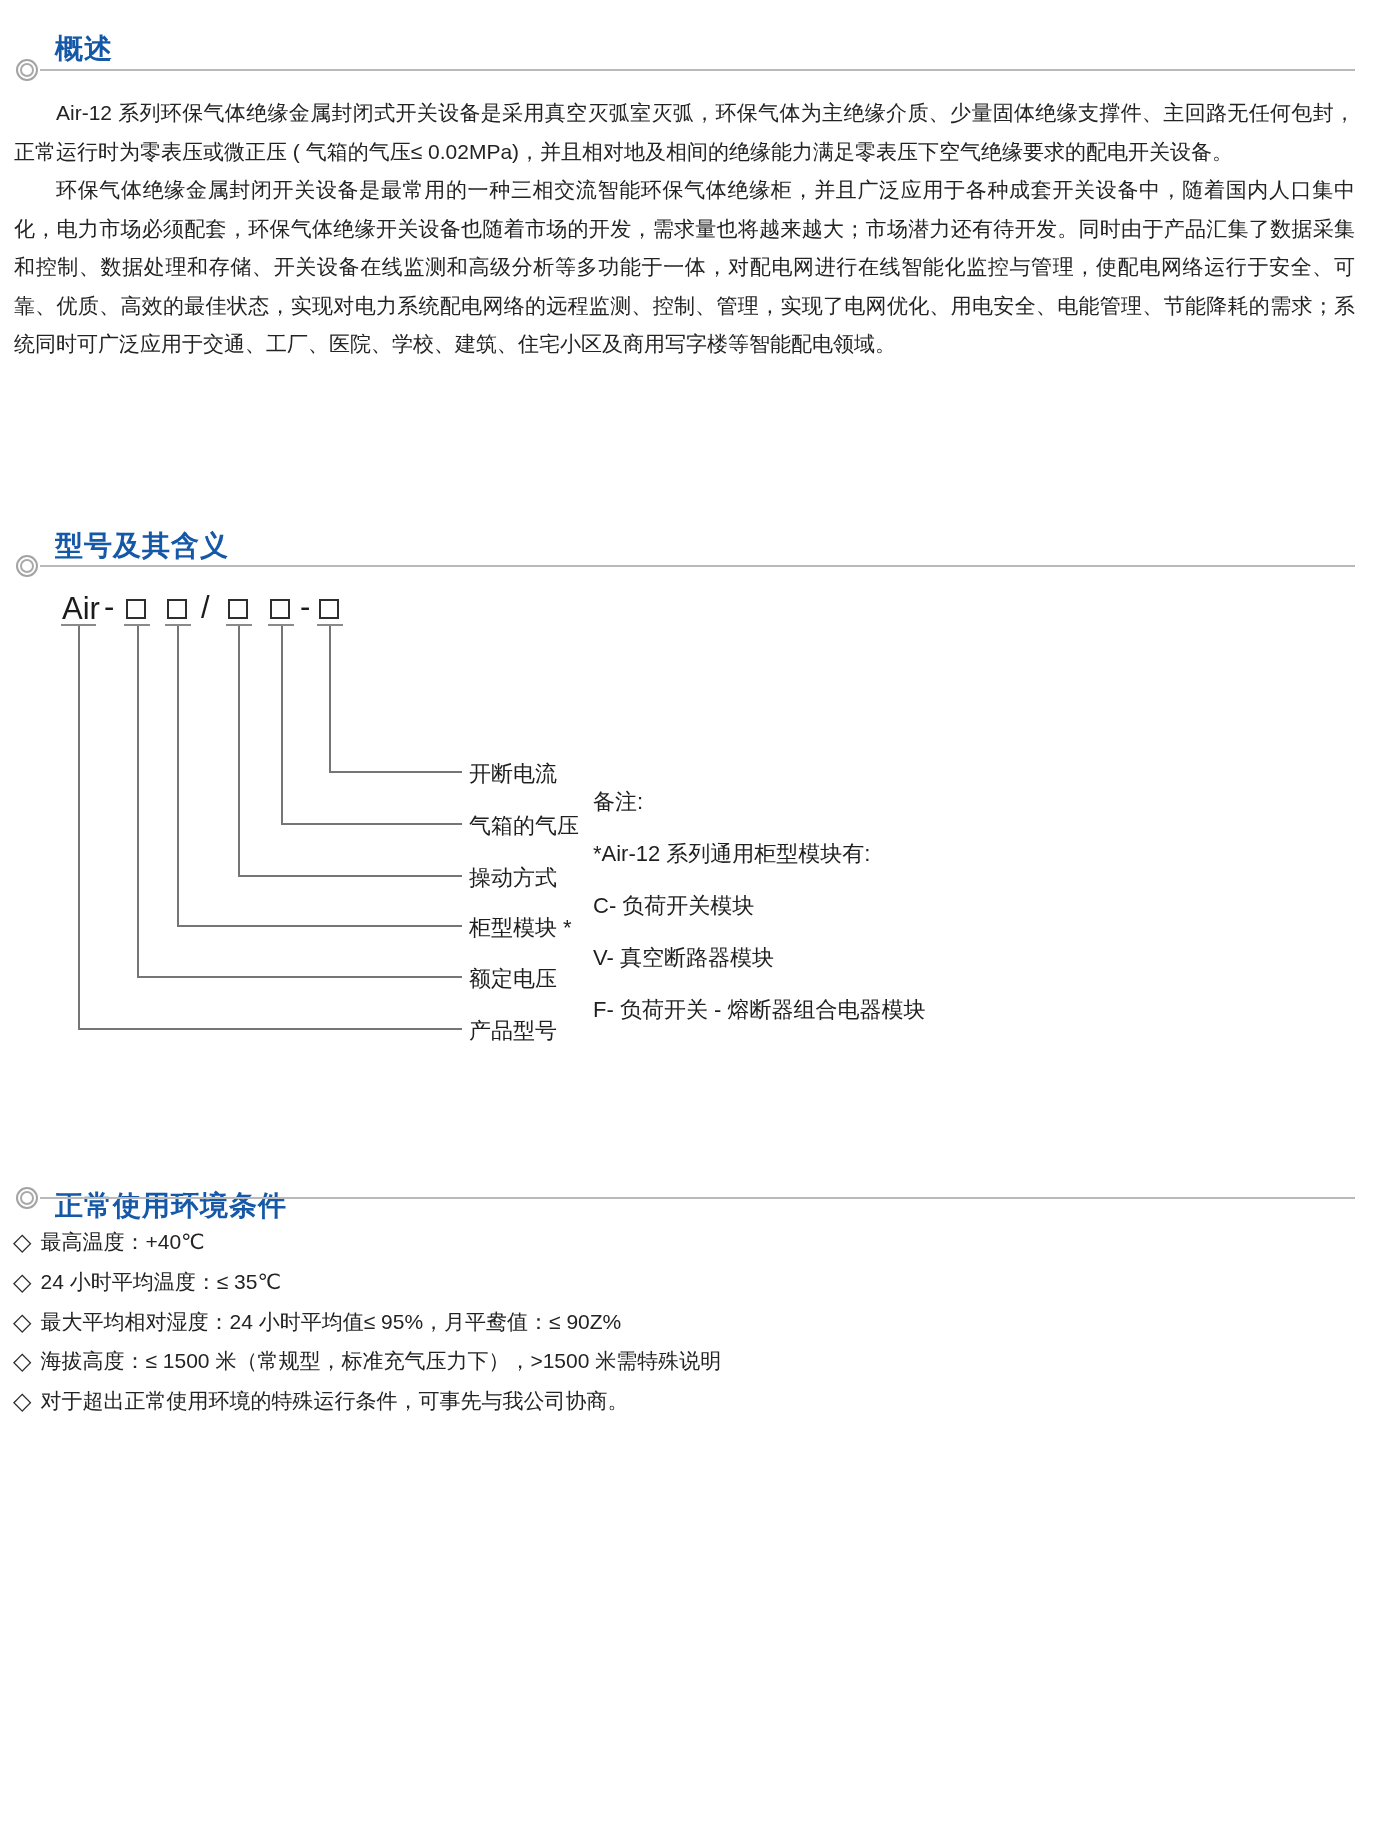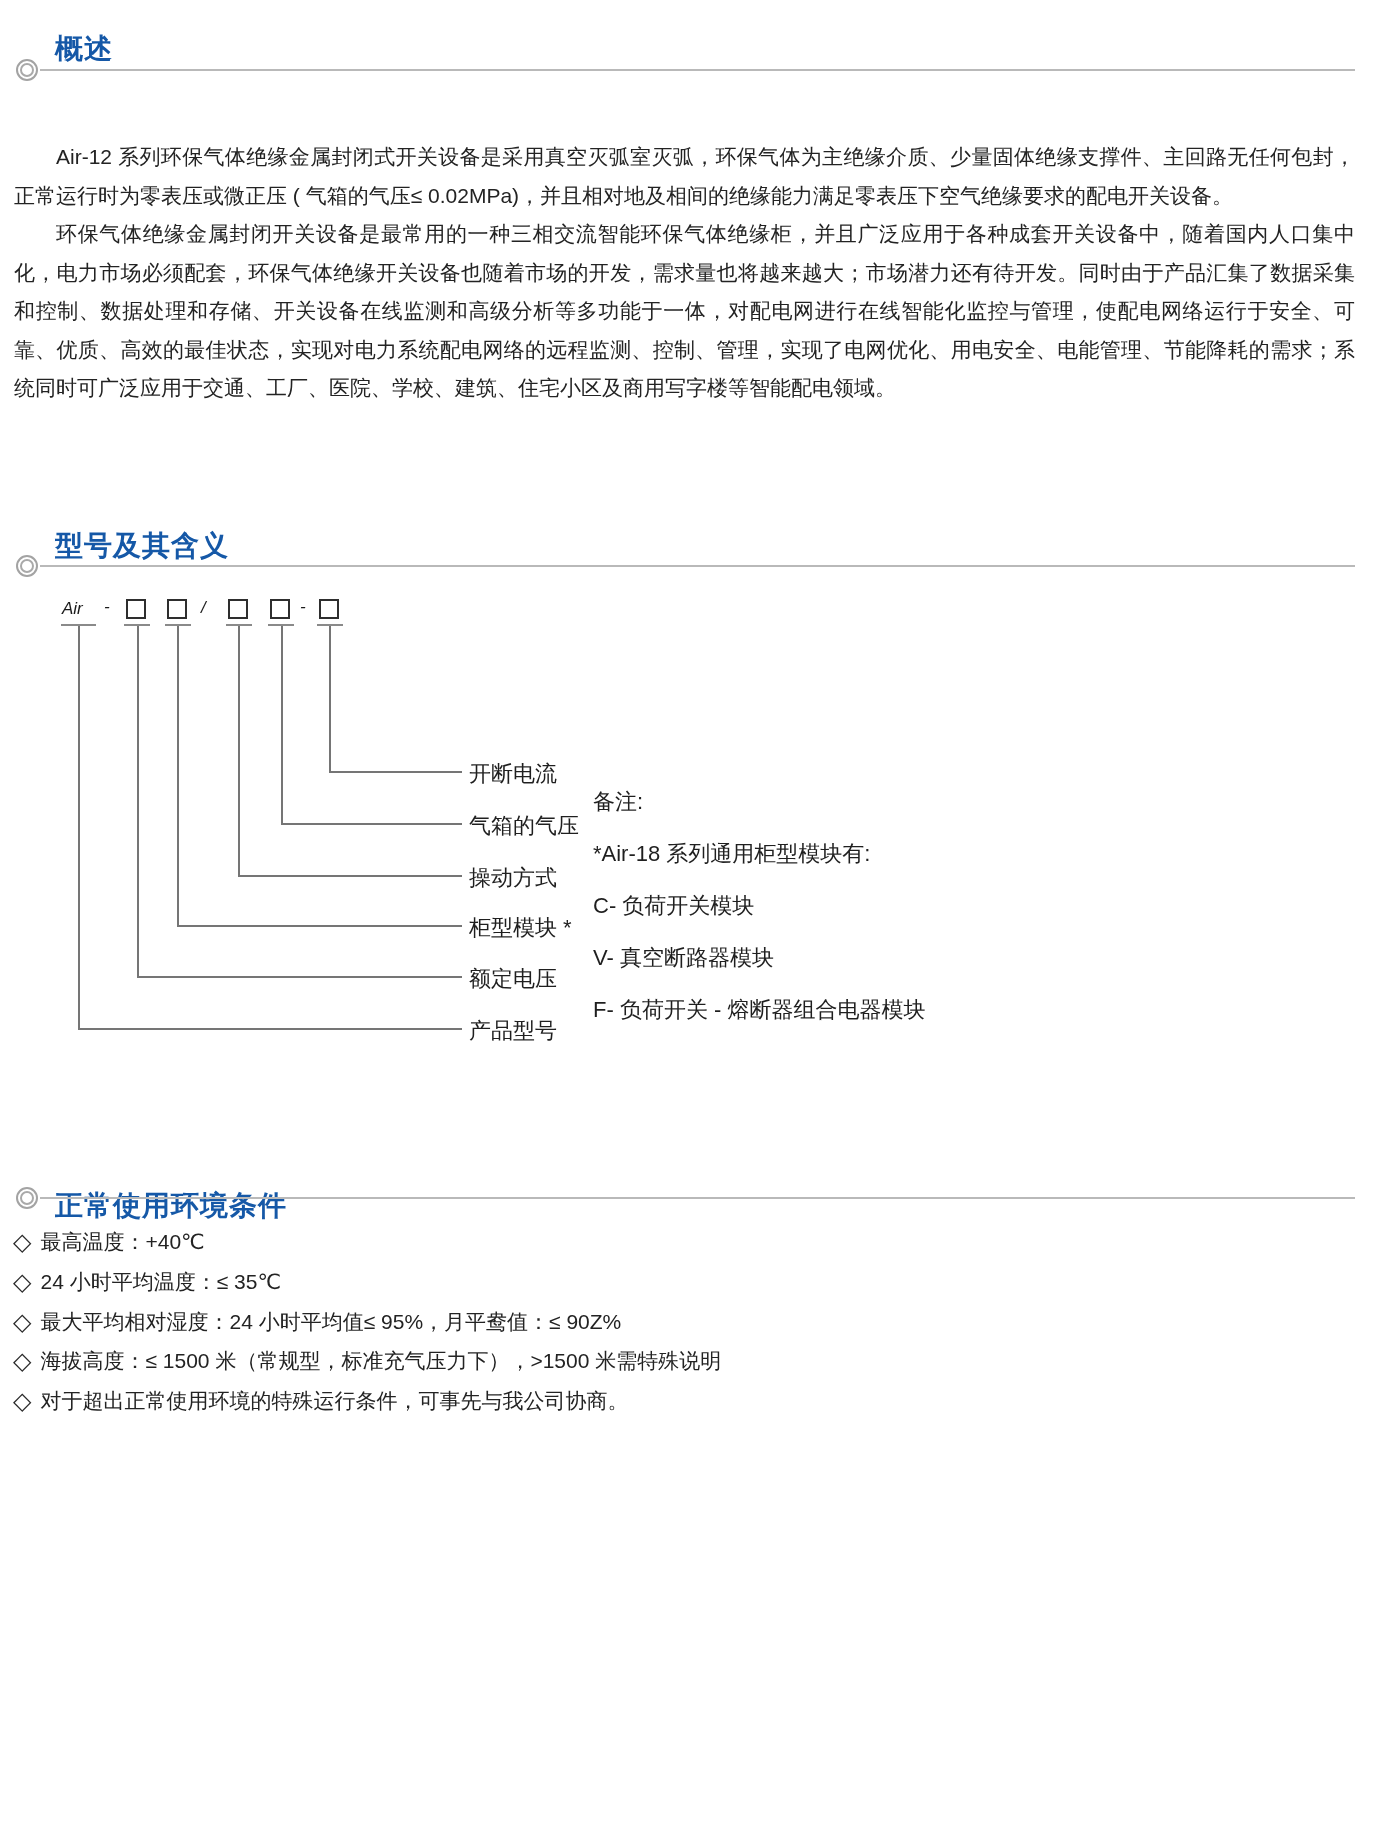--- a/index.html
+++ b/index.html
@@ -11,25 +11,25 @@
   .sec-title{position:absolute;left:55px;top:0;margin:0;font-size:28px;font-weight:bold;
              color:#1558a7;letter-spacing:1px;white-space:nowrap;}
   .sec-rule{position:absolute;left:40px;width:1315px;height:2px;background:#b9b9b9;}
   .ring{position:absolute;left:16px;width:22px;height:22px;border:2px solid #a3a3a3;
         border-radius:50%;background:#fff;box-sizing:border-box;}
   .ring::after{content:"";position:absolute;left:2px;top:2px;width:14px;height:14px;
         border:2px solid #a9a9a9;border-radius:50%;box-sizing:border-box;background:#fff;}
 
   
   .bodytext{position:absolute;left:14px;top:94px;width:1341px;font-size:21px;
-            line-height:38.5px;text-align:justify;color:#232323;margin-top:44px;}
+            line-height:38.5px;text-align:justify;color:#232323;}
   .bodytext p{margin:0;text-indent:2em;}
 
   
-  .fpart{position:absolute;font-size:17px;line-height:24px;color:#1b1b1b;white-space:nowrap;font-style:italic;}
+  .fpart{position:absolute;font-size:31px;line-height:24px;color:#1b1b1b;white-space:nowrap;}
   .fbox{position:absolute;width:20px;height:20px;border:2px solid #2e2e2e;background:#fff;box-sizing:border-box;}
   .tbar{position:absolute;height:2px;background:#8a8a8a;}
   .conn{position:absolute;border-left:2px solid #757575;border-bottom:2px solid #757575;box-sizing:border-box;}
   .dlabel{position:absolute;left:469px;font-size:22px;line-height:24px;color:#1f1f1f;white-space:nowrap;}
   .notes{position:absolute;left:583px;top:788px;display:flex;flex-direction:column;gap:24px;
          font-size:22px;line-height:28px;color:#1f1f1f;margin-left:10px;}
   .notes div{white-space:nowrap;}
 
   
   .cond-list{position:absolute;left:13px;top:1222px;width:1350px;font-size:21px;line-height:38.8px;color:#232323;}
@@ -86,21 +86,21 @@
 
     <div class="dlabel" style="top:762px;">开断电流</div>
     <div class="dlabel" style="top:814px;">气箱的气压</div>
     <div class="dlabel" style="top:866px;">操动方式</div>
     <div class="dlabel" style="top:916px;">柜型模块 *</div>
     <div class="dlabel" style="top:967px;">额定电压</div>
     <div class="dlabel" style="top:1019px;">产品型号</div>
 
     <div class="notes">
       <div>备注:</div>
-      <div>*Air-18 系列通用柜型模块有:</div>
+      <div>*Air-12 系列通用柜型模块有:</div>
       <div>C- 负荷开关模块</div>
       <div>V- 真空断路器模块</div>
       <div>F- 负荷开关 - 熔断器组合电器模块</div>
     </div>
   </div>
 
   <div class="sec-header">
     <span class="ring" style="top:1187px;"></span>
     <h2 class="sec-title" style="top:1159px;margin-top:28px;">正常使用环境条件</h2>
     <div class="sec-rule" style="top:1197px;"></div>

